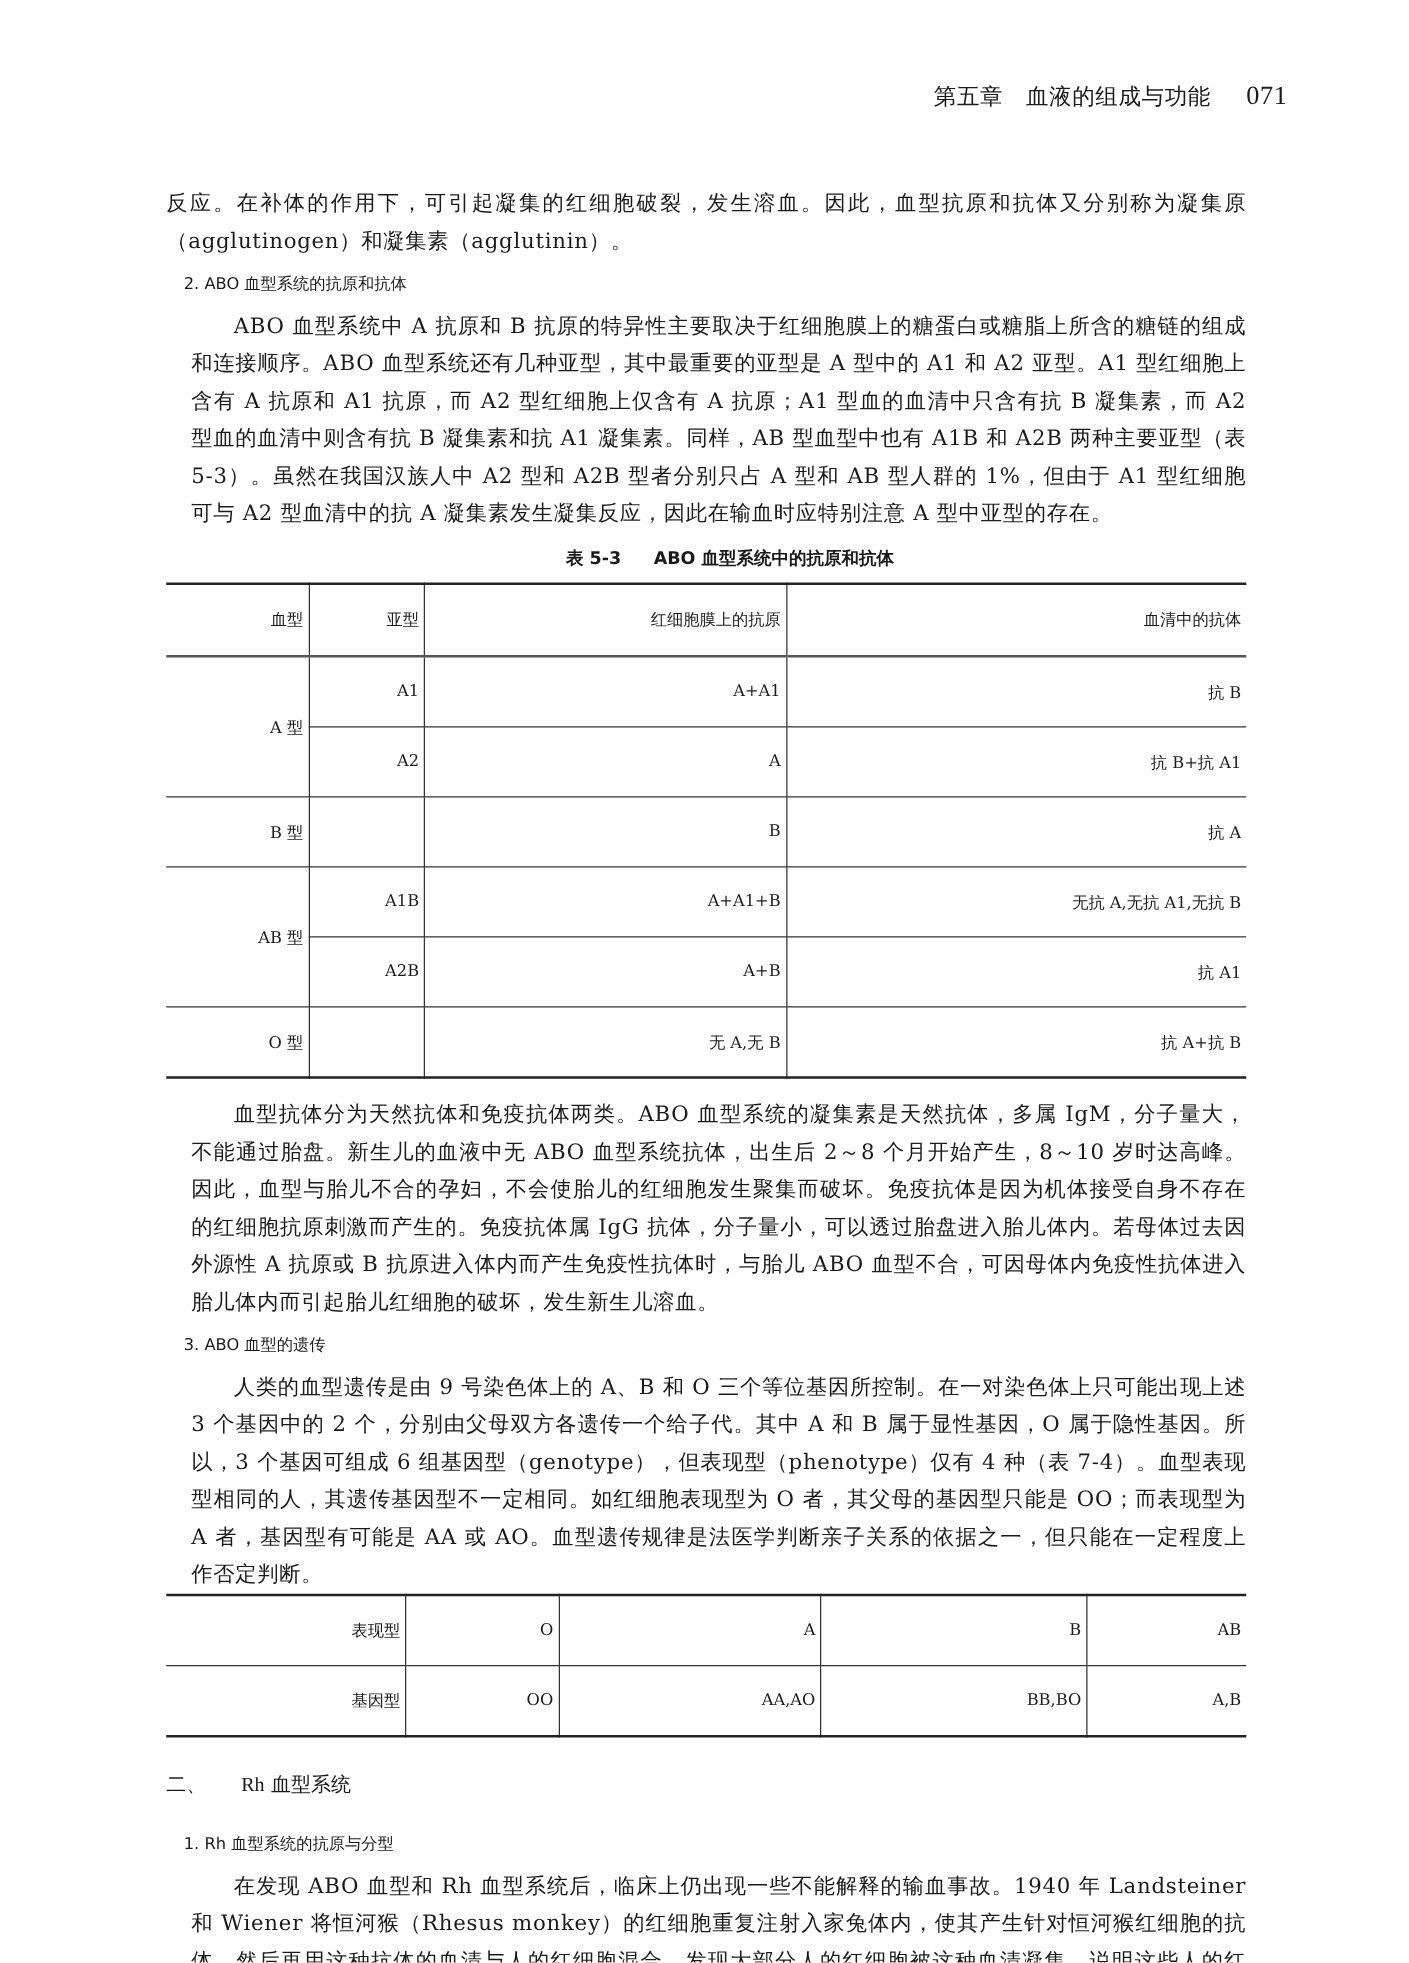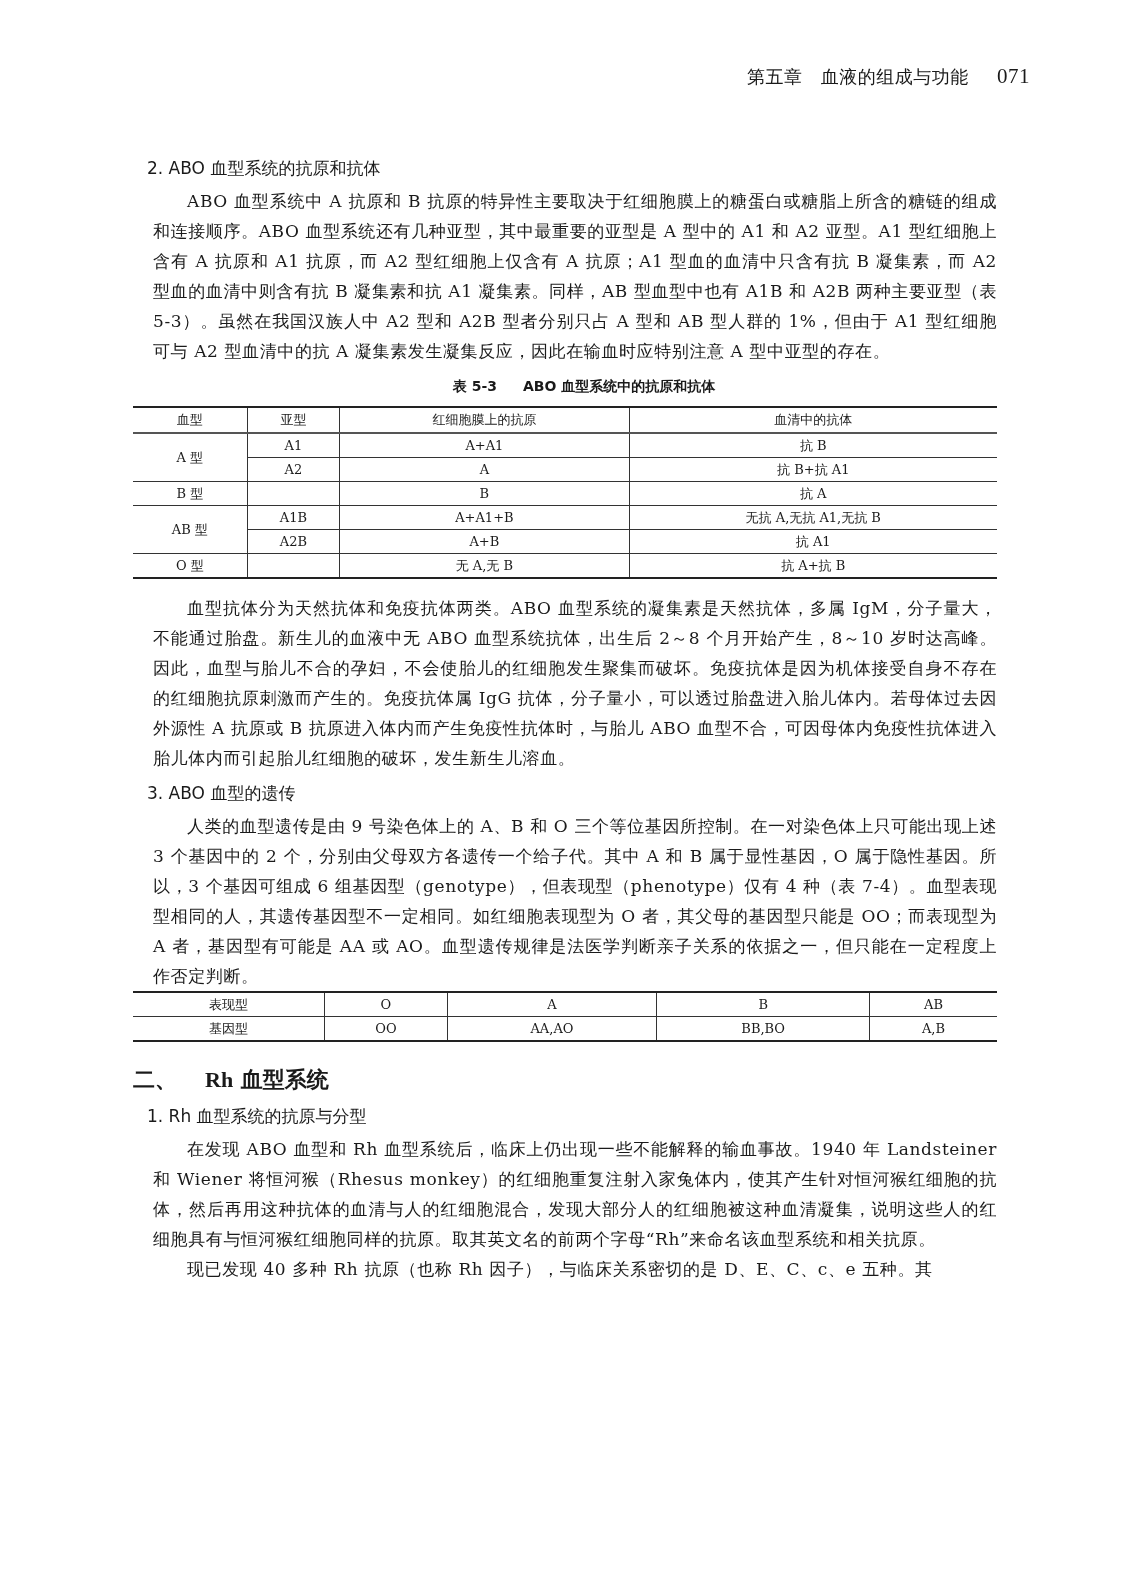--- a/index.html
+++ b/index.html
@@ -10,51 +10,52 @@
     .running-head { position: absolute; top: 64px; right: 97px; font-size: 18px; letter-spacing: 0.5px;
                     font-family: "DejaVu Serif", serif; }
     .running-head .chapter { margin-right: 12px; }
     .running-head .title { margin-right: 22px; }
     .running-head .pnum { font-family: "Liberation Serif", serif; font-size: 21px; }
 
     .content { position: absolute; left: 133px; width: 864px; top: 148px; }
     p { margin: 0; font-size: 17px; line-height: 30px; text-align: justify; letter-spacing: 0.6px; }
     p.indent { text-indent: 34px; margin-left: 20px; }
     h3 { margin: 4px 0 2px 14px; font-family: "DejaVu Sans", sans-serif; font-weight: normal;
-         font-size: 17px; line-height: 32px; }
-    h2 { margin: 22px 0 4px 0; font-family: "DejaVu Sans", sans-serif; font-weight: bold; font-size: 22px; line-height: 32px; }
+         font-size: 13px; line-height: 32px; }
+    h2 { margin: 22px 0 15px 0; font-family: "DejaVu Sans", sans-serif; font-weight: normal; font-size: 16px; line-height: 32px; }
     h2 .num { margin-right: 28px; }
     h2 .rh { font-family: "Liberation Serif", serif; }
 
     .caption { text-align: center; font-size: 14px; font-weight: bold; margin: 12px 0 10px 0; font-family: "DejaVu Sans", sans-serif; }
     .caption .tno { margin-right: 26px; margin-left: 38px; }
 
     table { width: 100%; border-collapse: collapse; font-size: 13px; }
     table.t53 { border-top: 2px solid #222; border-bottom: 2px solid #222; }
     table.t54 { border-top: 2px solid #222; border-bottom: 2px solid #222; }
     td, th { border-left: 1px solid #333; border-right: 1px solid #333; border-bottom: 1px solid #333;
-             text-align: center; font-weight: normal; height: 23px; padding: 0 4px; }
+             text-align: right; font-weight: normal; height: 23px; padding: 16px 4px; }
     td:first-child, th:first-child { border-left: none; }
     td:last-child, th:last-child { border-right: none; }
     tr:last-child td { border-bottom: none; }
     .t53 th { height: 24px; border-bottom: 2px solid #555; }
     .t54 td { height: 23px; }
   </style>
 </head>
 <body>
 
 <div class="page">
 
   <div class="running-head">
     <span class="chapter">第五章</span>
     <span class="title">血液的组成与功能</span>
     <span class="pnum">071</span>
   </div>
 
   <div class="content">
+    <p>反应。在补体的作用下，可引起凝集的红细胞破裂，发生溶血。因此，血型抗原和抗体又分别称为凝集原（agglutinogen）和凝集素（agglutinin）。</p>
     <h3>2. ABO 血型系统的抗原和抗体</h3>
     <p class="indent">ABO 血型系统中 A 抗原和 B 抗原的特异性主要取决于红细胞膜上的糖蛋白或糖脂上所含的糖链的组成和连接顺序。ABO 血型系统还有几种亚型，其中最重要的亚型是 A 型中的 A1 和 A2 亚型。A1 型红细胞上含有 A 抗原和 A1 抗原，而 A2 型红细胞上仅含有 A 抗原；A1 型血的血清中只含有抗 B 凝集素，而 A2 型血的血清中则含有抗 B 凝集素和抗 A1 凝集素。同样，AB 型血型中也有 A1B 和 A2B 两种主要亚型（表 5-3）。虽然在我国汉族人中 A2 型和 A2B 型者分别只占 A 型和 AB 型人群的 1%，但由于 A1 型红细胞可与 A2 型血清中的抗 A 凝集素发生凝集反应，因此在输血时应特别注意 A 型中亚型的存在。</p>
 
     <div class="caption">
       <span class="tno">表 5-3</span><span>ABO 血型系统中的抗原和抗体</span>
     </div>
     <table class="t53">
       <tbody>
           <tr>
         <th>血型</th>

